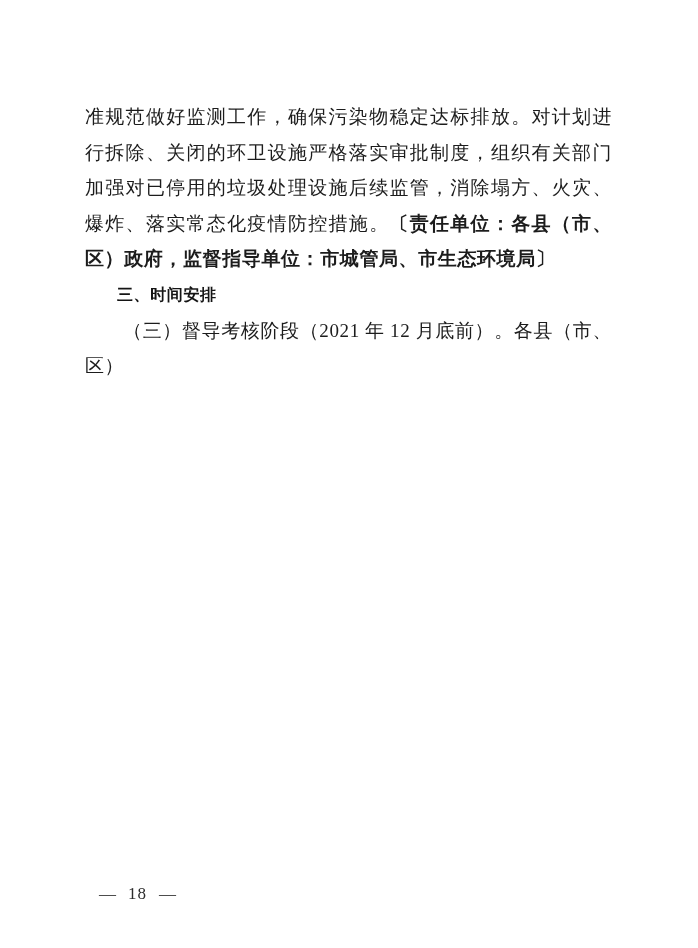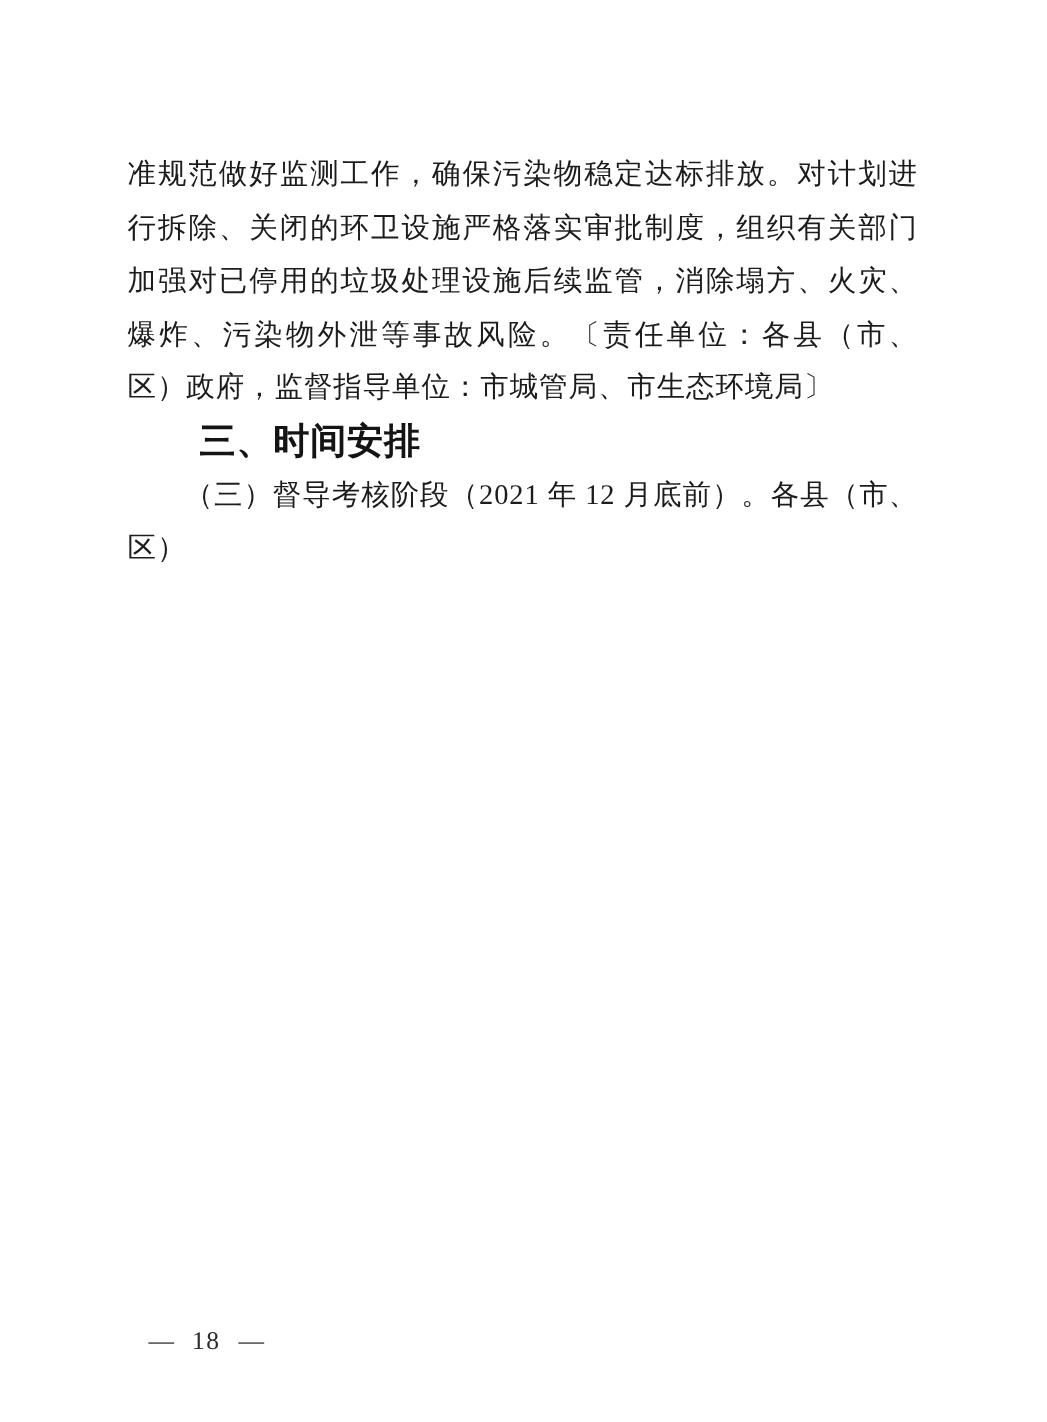--- a/index.html
+++ b/index.html
@@ -26,26 +26,26 @@
     margin: 0;
     font-size: 19px;
     line-height: 35.6px;
     text-align: justify;
     text-justify: inter-character;
     letter-spacing: 0.6px;
   }
   .indent   { text-indent: 2em; }
   .no-indent{ text-indent: 0; }
   .resp-note {
-    font-weight: normal;
+    font-weight: bold;
     font-family: "Liberation Serif", serif;
   }
   .heading {
     margin: 0;
-    font-size: 24px;
+    font-size: 16px;
     line-height: 35.6px;
     font-weight: bold;
     font-family: "Liberation Sans", sans-serif;
     text-indent: 2em;
     letter-spacing: 0.6px;
     color: #141414;
   }
   .footer {
     position: absolute;
     left: 99px;
@@ -59,21 +59,21 @@
   }
   .footer .dash { letter-spacing: 0; }
   .footer .pagenum { letter-spacing: 1px; }
 </style>
 </head>
 <body>
 
 <div class="page">
   <div class="content">
 
-    <p class="para no-indent"><span>准规范做好监测工作，确保污染物稳定达标排放。对计划进行拆除、关闭的环卫设施严格落实审批制度，组织有关部门加强对已停用的垃圾处理设施后续监管，消除塌方、火灾、爆炸、污染物外泄等事故风险。</span><span class="resp-note">〔责任单位：各县（市、区）政府，监督指导单位：市城管局、市生态环境局〕</span></p>
+    <p class="para no-indent"><span>准规范做好监测工作，确保污染物稳定达标排放。对计划进行拆除、关闭的环卫设施严格落实审批制度，组织有关部门加强对已停用的垃圾处理设施后续监管，消除塌方、火灾、爆炸、落实常态化疫情防控措施。</span><span class="resp-note">〔责任单位：各县（市、区）政府，监督指导单位：市城管局、市生态环境局〕</span></p>
 
 
     <h3 class="heading">三、时间安排</h3>
 
 
 
     <p class="para indent">（三）督导考核阶段（2021 年 12 月底前）。各县（市、区）</p>
 
   </div>
 

